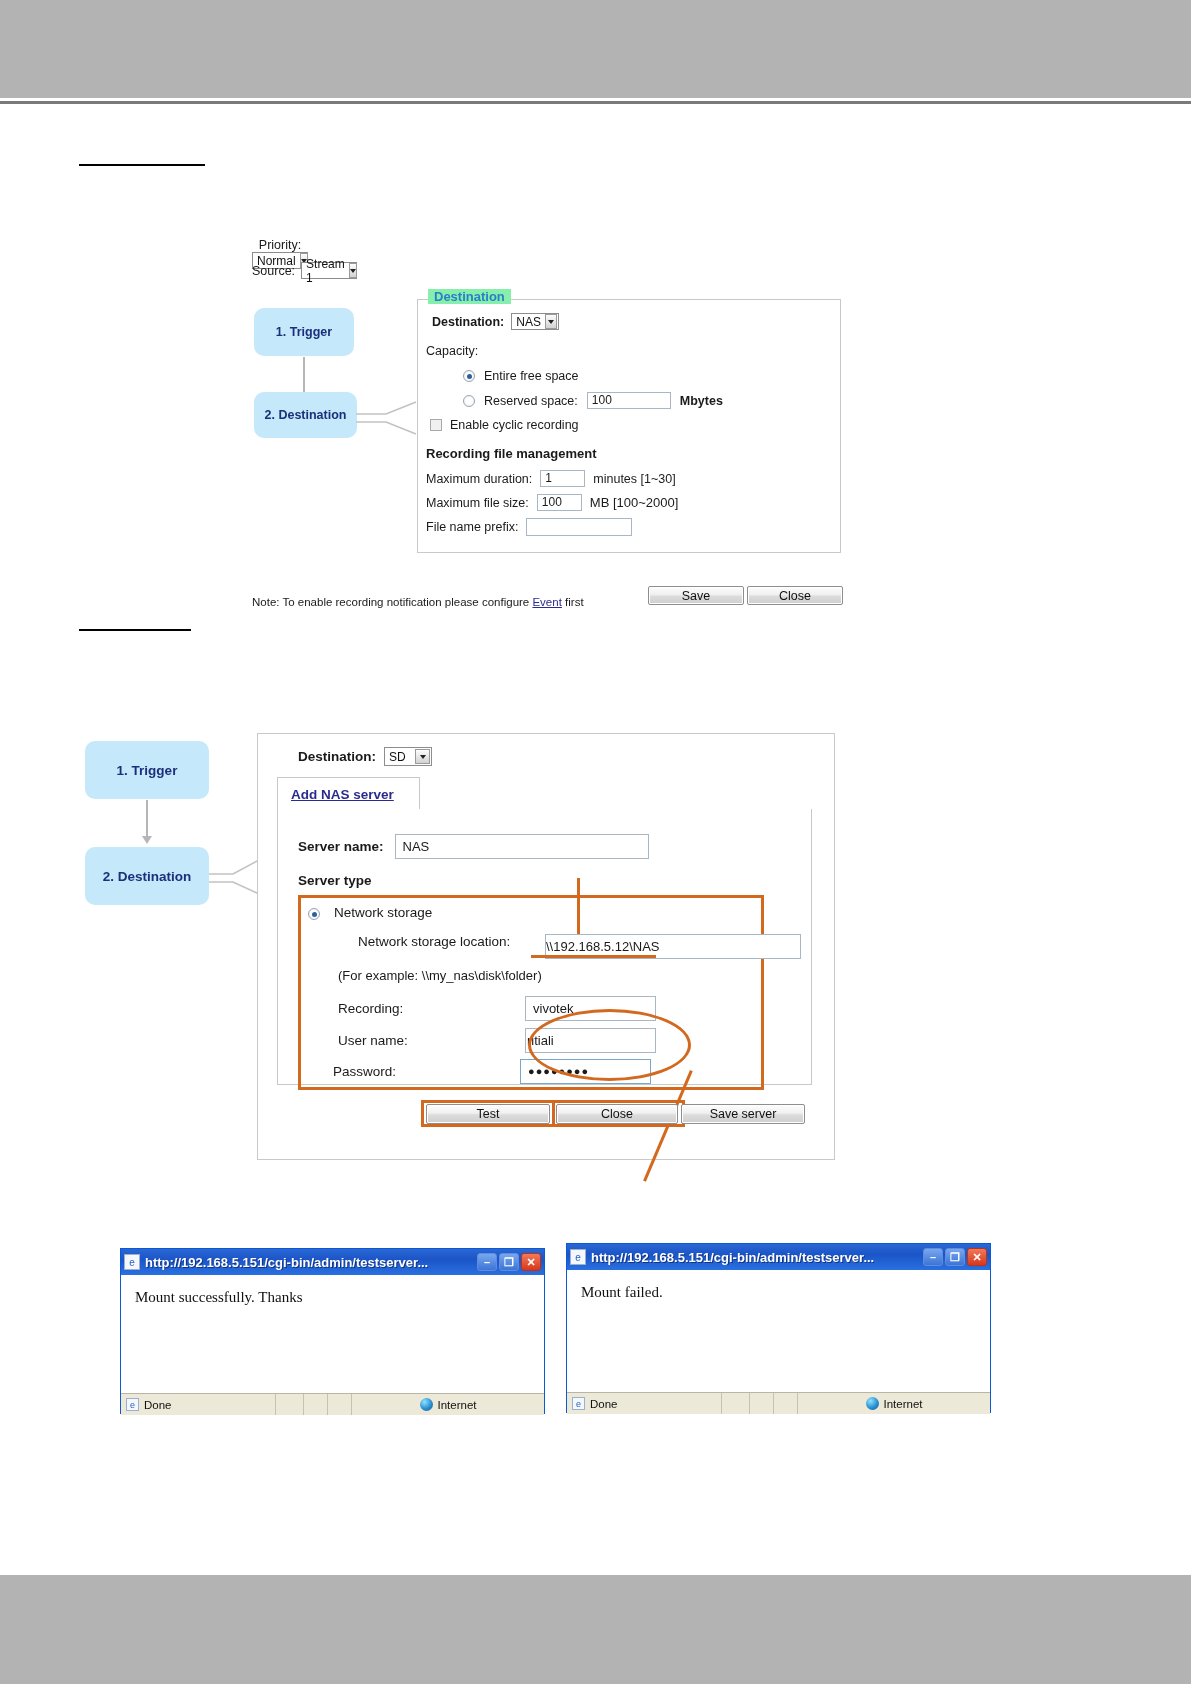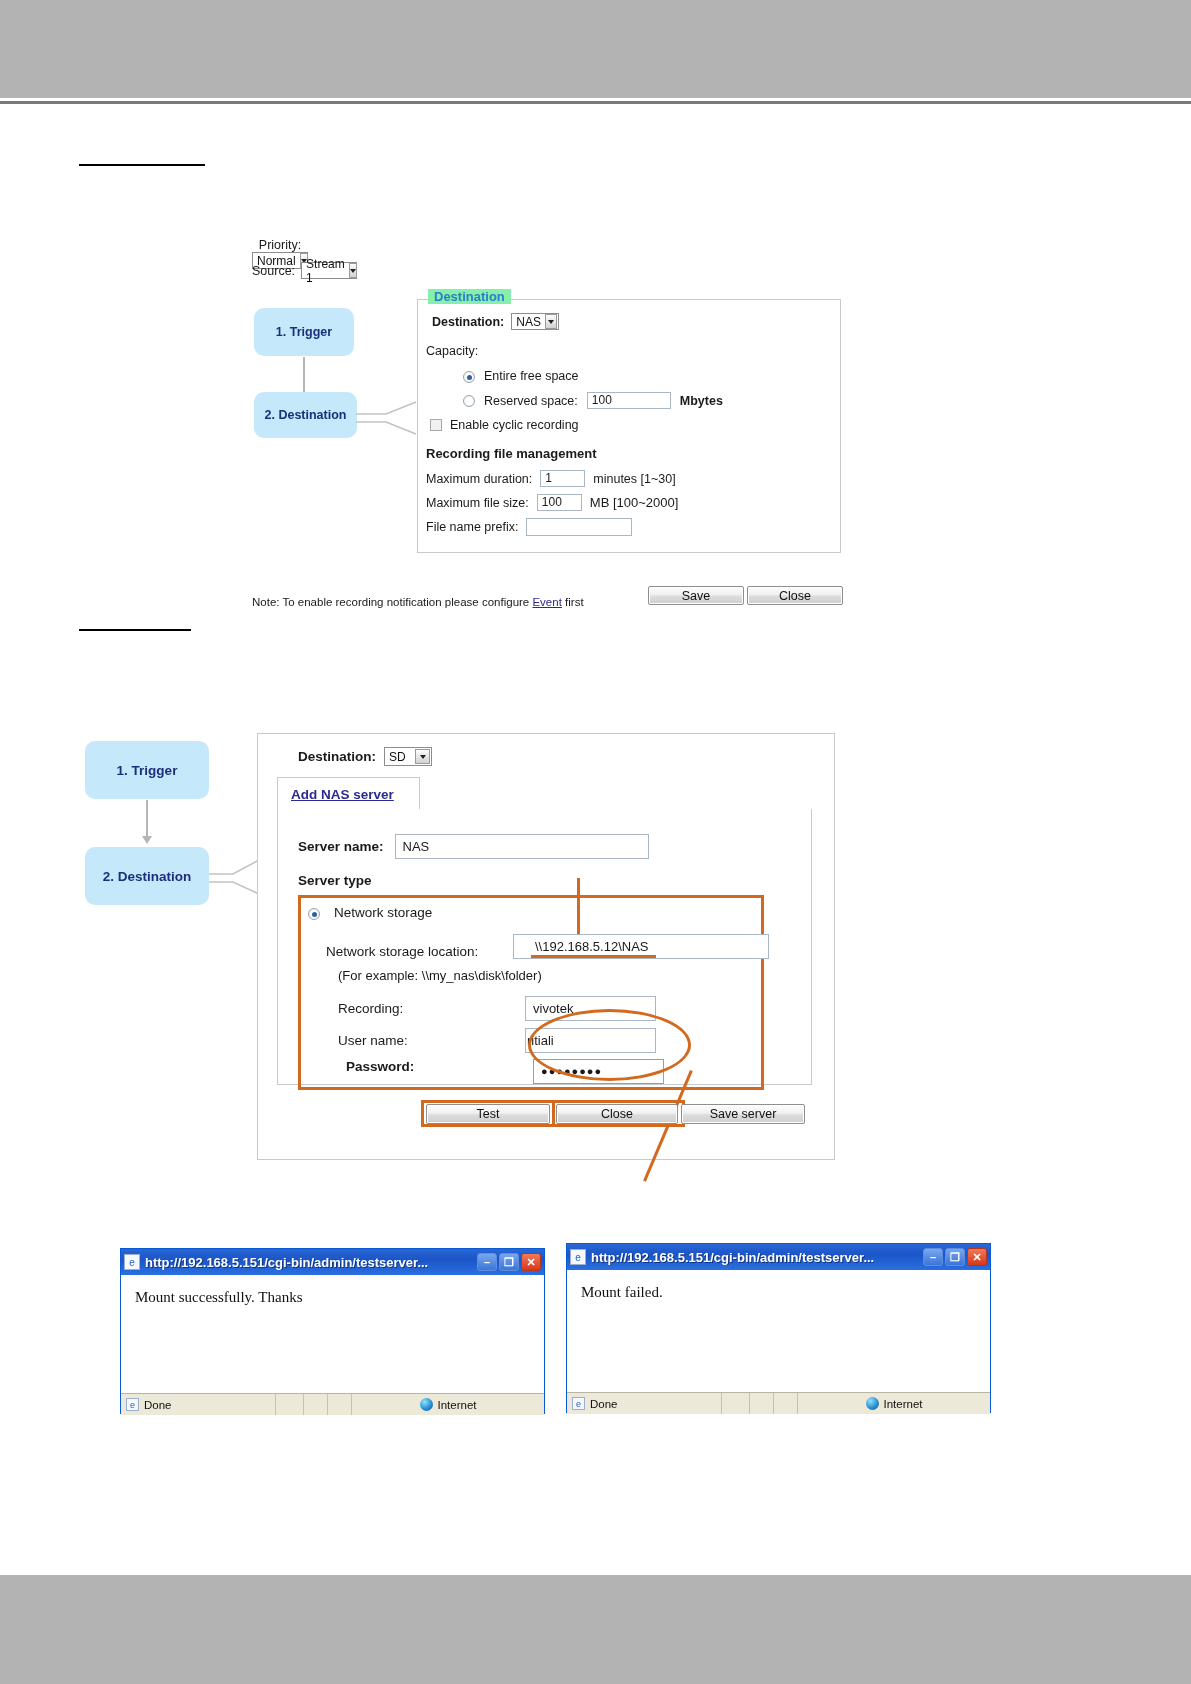--- a/index.html
+++ b/index.html
@@ -180,21 +180,21 @@
   <span class="select" style="width:48px;">
     <span>NAS</span>
     <span class="arrow">
         <i></i>
       </span>
   </span>
 </div>
 
 <div class="lbl" style="position:absolute;left:426px;top:344px;">Capacity:</div>
 
-<div style="position:absolute;left:463px;top:369px;display:flex;align-items:flex-end;gap:9px;">
+<div style="position:absolute;left:463px;top:369px;display:flex;align-items:center;gap:9px;">
   <span class="radio on"></span>
   <span class="lbl">Entire free space</span>
 </div>
 
 <div style="position:absolute;left:463px;top:392px;display:flex;align-items:center;gap:9px;">
   <span class="radio"></span>
   <span class="lbl">Reserved space:</span>
   <span class="tbox" style="width:84px;height:17px;">
     <span>100</span>
   </span>
@@ -286,23 +286,23 @@
 <div class="lbl lbl-b" style="position:absolute;left:298px;top:873px;font-size:13.5px;">Server type</div>
 
 <div class="ann-rect" style="left:298px;top:895px;width:466px;height:195px;"></div>
 <div class="ann-line" style="left:577px;top:878px;width:3px;height:66px;"></div>
 
 <div style="position:absolute;left:308px;top:905px;display:flex;align-items:flex-end;gap:14px;">
   <span class="radio on"></span>
   <span class="lbl" style="font-size:13.5px;">Network storage</span>
 </div>
 
-<div style="position:absolute;left:326px;top:934px;display:flex;align-items:flex-end;">
+<div style="position:absolute;left:358px;top:934px;display:flex;align-items:flex-start;">
   <span class="lbl" style="font-size:13.5px;width:187px;">Network storage location:</span>
-  <span class="tbox" style="width:256px;height:25px;font-size:13px;padding-left:21px;">
+  <span class="tbox" style="width:256px;height:25px;font-size:13px;padding-left:0;">
     <span>\\192.168.5.12\NAS</span>
   </span>
 </div>
 <div class="ann-line" style="left:531px;top:955px;width:125px;height:3px;"></div>
 
 <div class="lbl" style="position:absolute;left:338px;top:968px;font-size:13px;">(For example: \\my_nas\disk\folder)</div>
 
 <div style="position:absolute;left:338px;top:996px;display:flex;align-items:center;">
   <span class="lbl" style="font-size:13.5px;width:187px;">Recording:</span>
   <span class="tbox" style="width:131px;height:25px;font-size:13px;padding-left:7px;">
@@ -310,21 +310,21 @@
   </span>
 </div>
 
 <div style="position:absolute;left:338px;top:1028px;display:flex;align-items:center;">
   <span class="lbl" style="font-size:13.5px;width:187px;">User name:</span>
   <span class="tbox" style="width:131px;height:25px;font-size:13px;padding-left:1px;">
     <span>ritiali</span>
   </span>
 </div>
 
-<div style="position:absolute;left:346px;top:1059px;display:flex;font-weight:bold;">
+<div style="position:absolute;left:333px;top:1059px;display:flex;align-items:center;">
   <span class="lbl" style="font-size:13.5px;width:187px;">Password:</span>
   <span class="tbox" style="width:131px;height:25px;font-size:11px;padding-left:7px;border-color:#7aa7c7;letter-spacing:1px;">
     <span>●●●●●●●●</span>
   </span>
 </div>
 
 <div class="ann-ellipse" style="left:528px;top:1009px;width:163px;height:72px;"></div>
 
 <div class="ann-line" style="left:690px;top:1070px;width:3px;height:120px;transform-origin:top left;transform:rotate(23deg);"></div>
 

